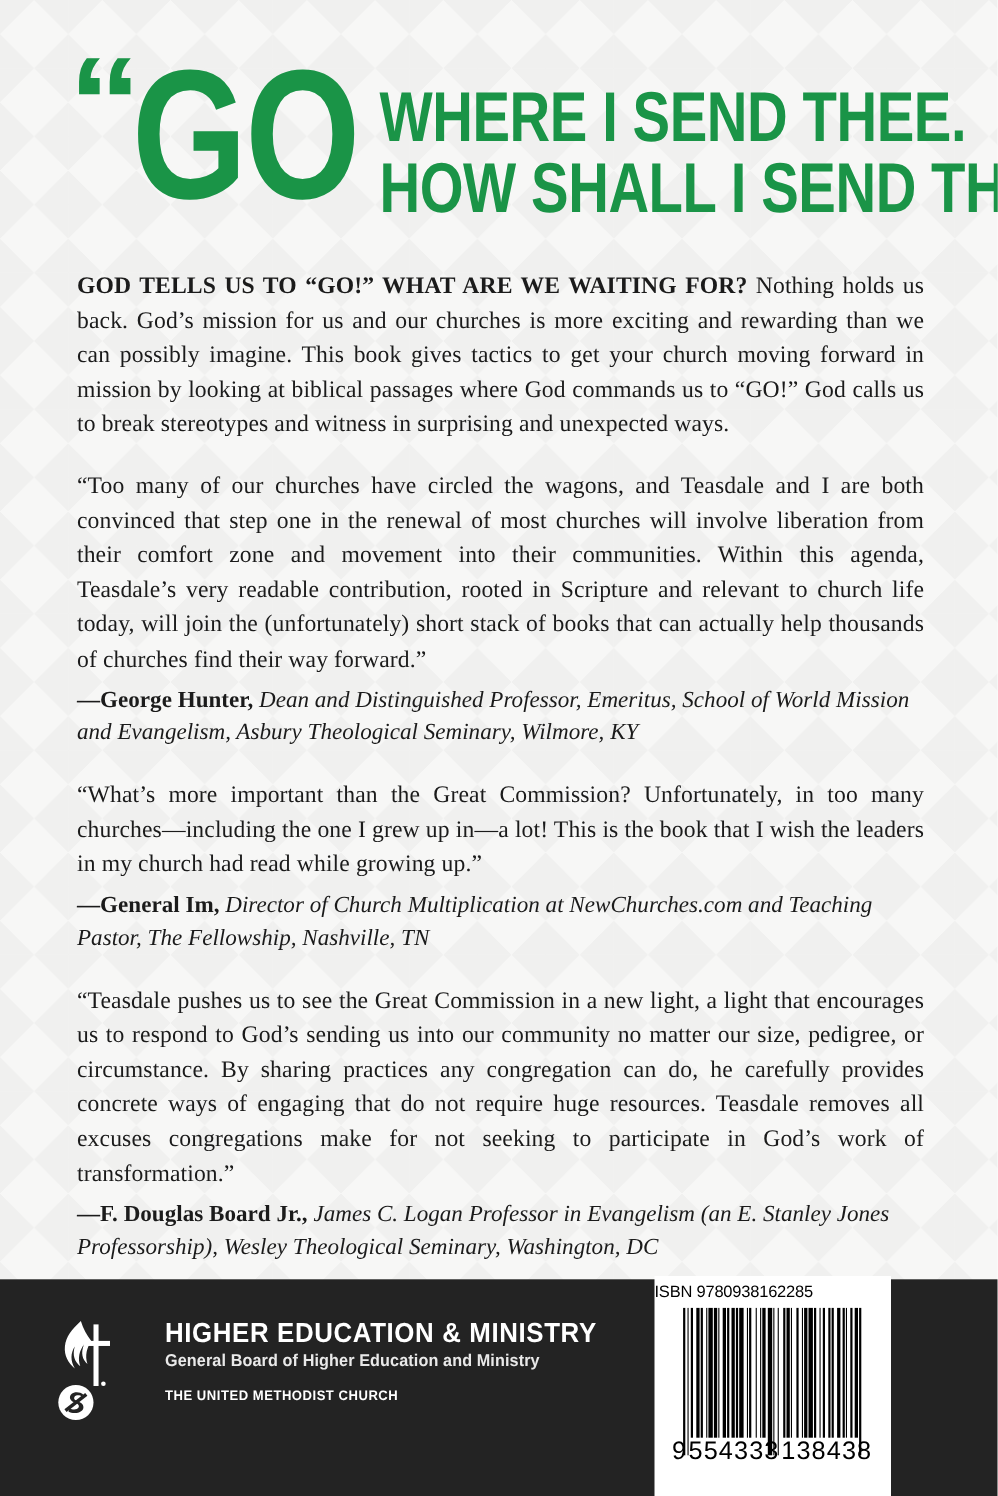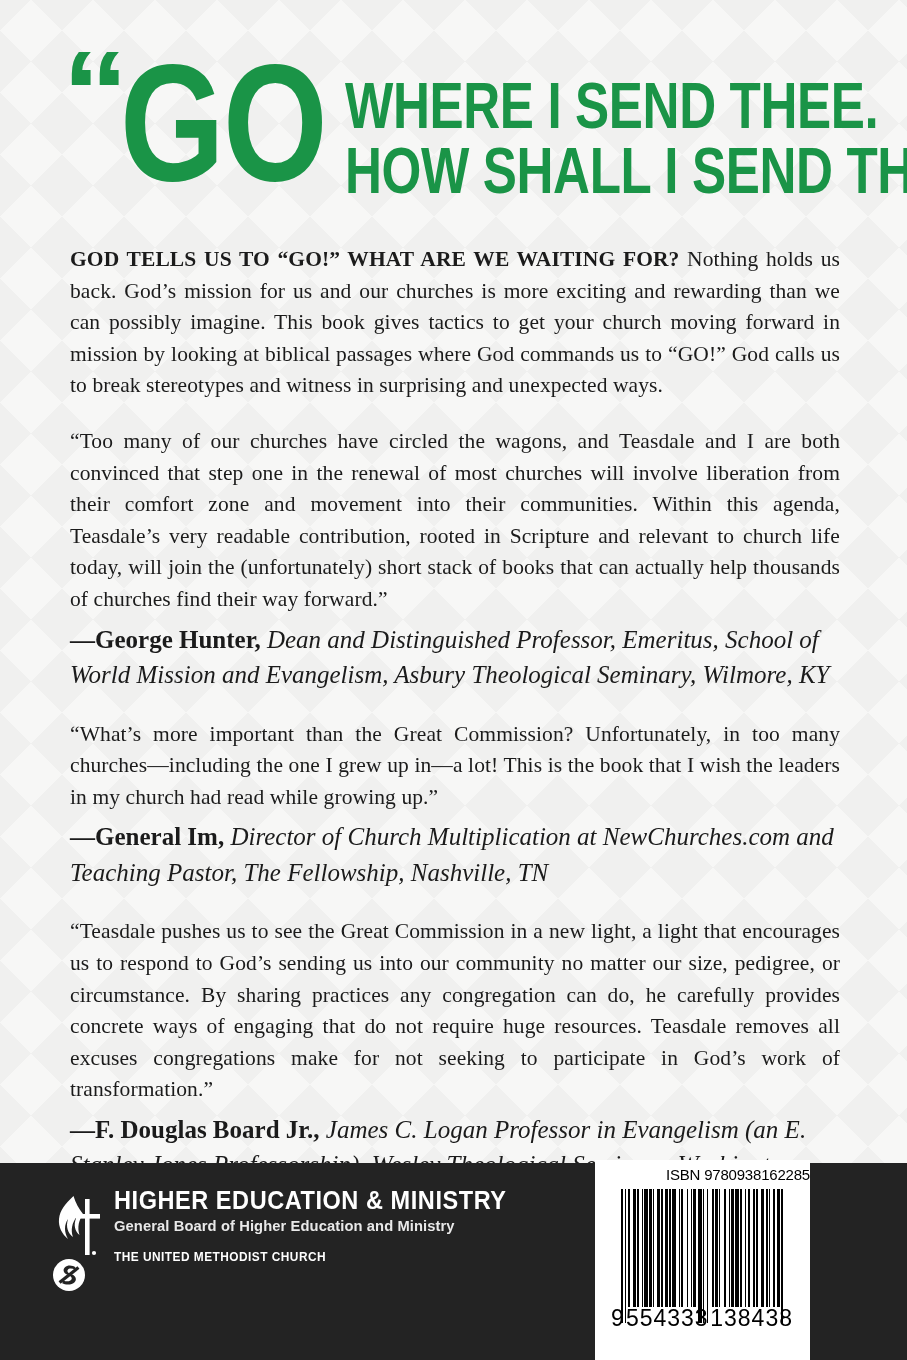--- a/index.html
+++ b/index.html
@@ -93,21 +93,21 @@
     line-height: 1.47;
     text-align: justify;
     margin: 0 0 24px 0;
     letter-spacing: 0.1px;
   }
   .para:last-child { margin-bottom: 0; }
   .lead-in {
     font-weight: 700;
   }
   .attrib {
-    font-size: 25px;
+    font-size: 21px;
     line-height: 1.42;
     text-align: left;
     margin: 0 0 26px 0;
   }
   .attrib .who {
     font-weight: 700;
     font-style: normal;
   }
   .attrib .role {
     font-style: italic;
@@ -124,23 +124,24 @@
     left: 0;
     top: 1163px;
     width: 907px;
     height: 197px;
     background: #232323;
   }
 
   .pub-row {
     position: absolute;
     left: 52px;
-    top: 20px;
-    display: flex;
-    align-items: flex-end;
+    top: 32px;
+    display: flex;
+    align-items: flex-start;
+    gap: 36px;
   }
   .umc-logo {
     width: 48px;
     height: 74px;
     flex: 0 0 auto;
   }
   .pub-text {
     margin-left: 14px;
     margin-top: 4px;
   }
@@ -203,21 +204,21 @@
     top: 1160px;
     width: 215px;
     height: 200px;
     background: #ffffff;
     box-sizing: border-box;
   }
   .isbn-text {
     font-family: "Liberation Sans", sans-serif;
     font-size: 15px;
     color: #000000;
-    text-align: right;
+    text-align: left;
     padding-top: 6px;
     letter-spacing: -0.2px;
     white-space: nowrap;
   }
   .bars {
     position: absolute;
     left: 26px;
     top: 29px;
     width: 164px;
     height: 118px;

